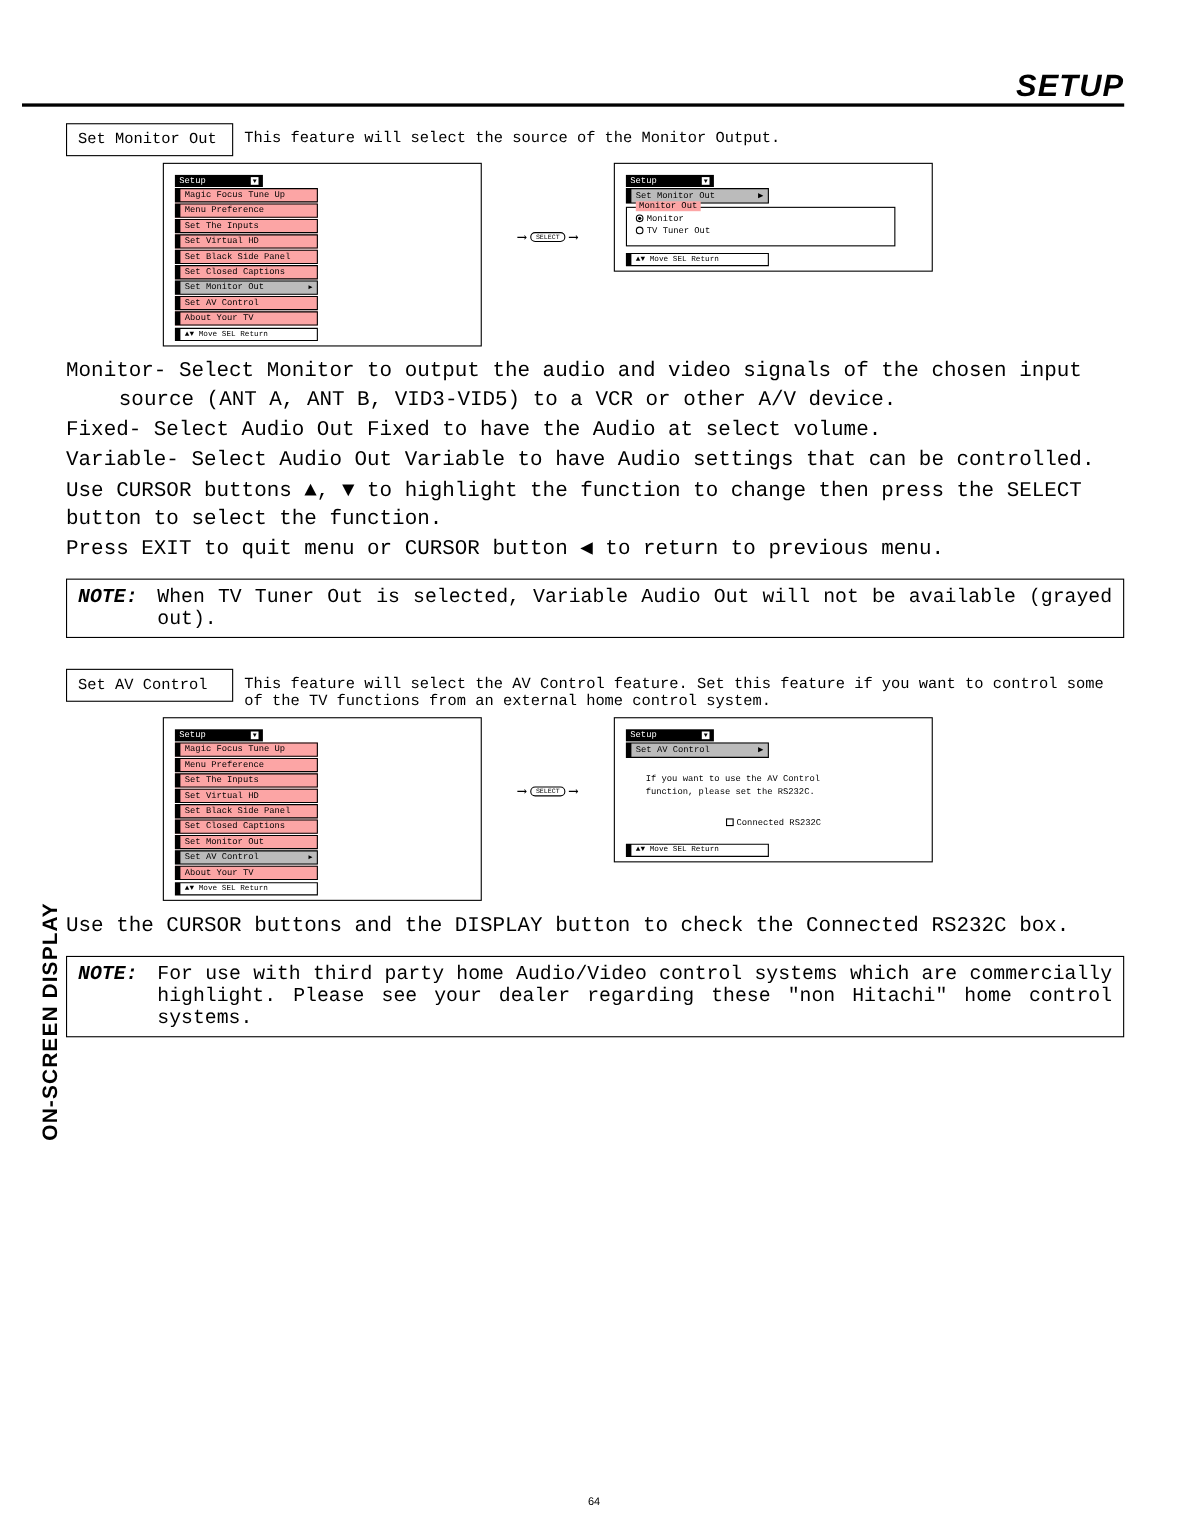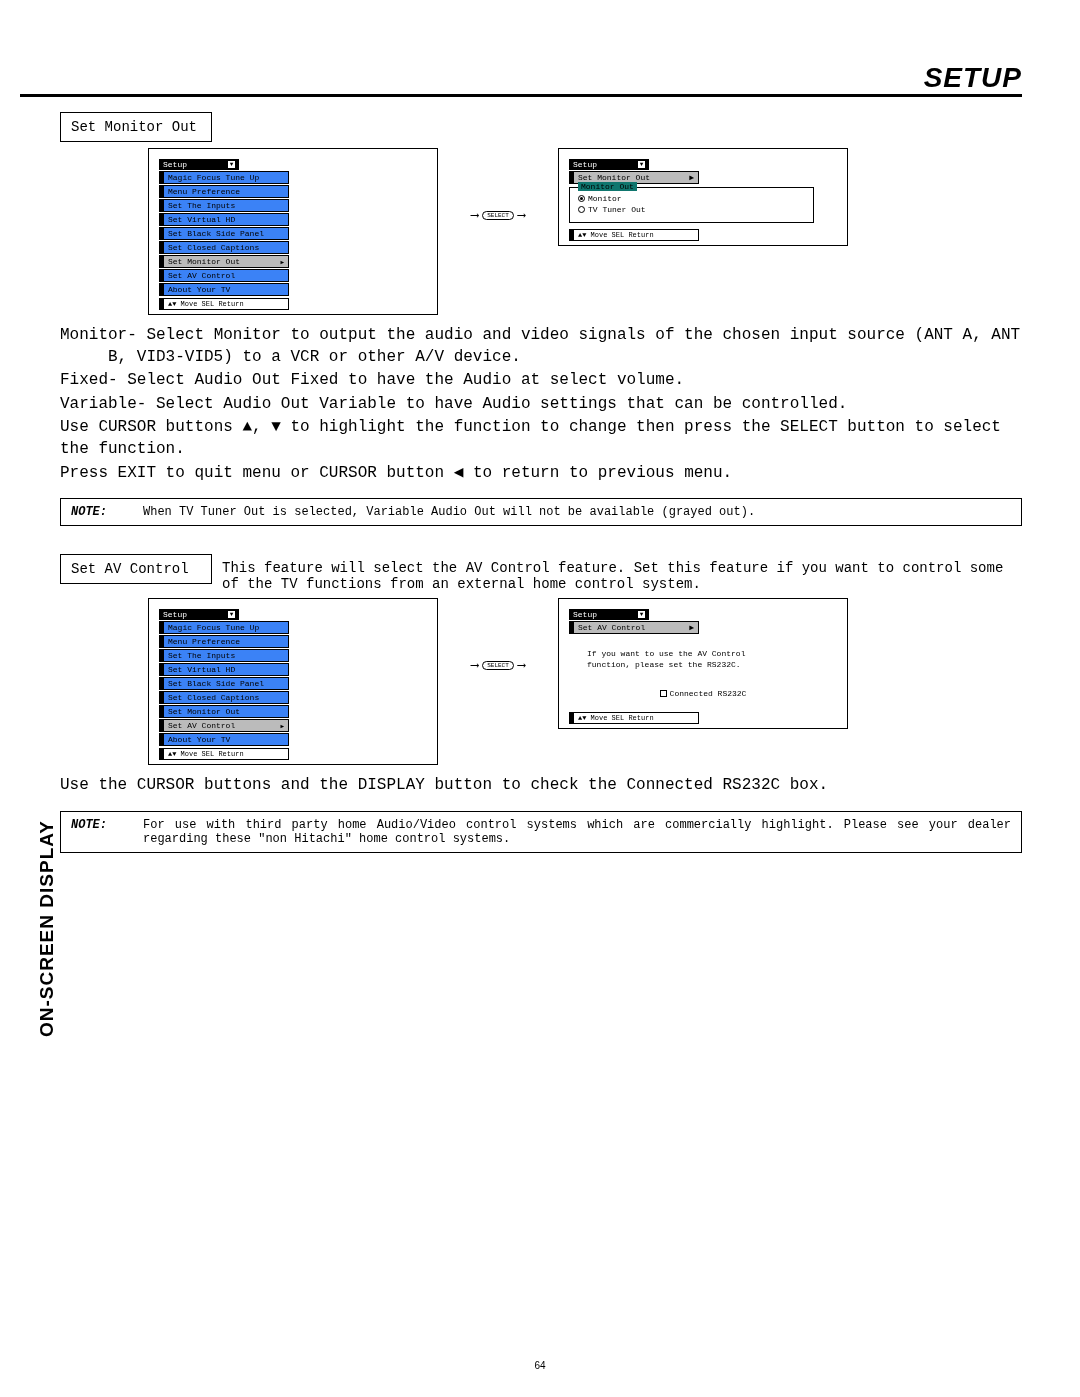--- a/index.html
+++ b/index.html
@@ -99,21 +99,21 @@
     display: flex;
     align-items: center;
     justify-content: center;
     font-size: 6px;
   }
   .osd-item {
     border: 1px solid #000;
     padding: 1px 4px;
     margin-bottom: 1px;
     width: 130px;
-    background: #3b82f6;
+    background: #fca5a5;
     display:flex;
     justify-content:space-between;
     align-items:center;
   }
   .osd-item.block { border-left: 5px solid #000; }
   .osd-item.sel { background: #bbb; border-left: 5px solid #000;}
   .osd-item .arr { font-size:6px; }
   .osd-footer {
     margin-top: 2px;
     border: 1px solid #000;
@@ -127,21 +127,21 @@
     margin-top: 3px;
     padding: 4px 6px 6px 6px;
     width: 245px;
     position: relative;
     font-size: 8px;
   }
   .group-label {
     position: absolute;
     top: -6px;
     left: 8px;
-    background: #0f766e;
+    background: #fca5a5;
     padding: 0 3px;
     font-size: 8px;
   }
   .radio-line { font-size: 8px; margin: 2px 0 2px 2px; }
   .radio-line .r { display:inline-block; width:7px;height:7px;border:1px solid #000;border-radius:50%;margin-right:3px;vertical-align:middle;position:relative;}
   .radio-line .r.filled::after{content:"";position:absolute;top:1px;left:1px;width:3px;height:3px;background:#000;border-radius:50%;}
   .check-line { font-size:8px; text-align:center; margin-top:18px;}
   .check-line .c { display:inline-block;width:7px;height:7px;border:1px solid #000;margin-right:3px;vertical-align:middle;}
   .connector {
     display: flex;
@@ -155,30 +155,30 @@
   .select-btn {
     display: inline-block;
     border: 1px solid #000;
     border-radius: 7px;
     padding: 1px 4px 0px 4px;
     font-size: 6px;
     margin: 0 4px;
     line-height:1;
   }
   .body-text {
-    font-size: 16px;
+    font-size: 19px;
     line-height: 1.35;
     margin-top: 10px;
   }
   .body-text p { margin-bottom: 2px; }
   .hang { padding-left: 48px; text-indent: -48px; }
   .note-box {
     border: 1px solid #000;
     padding: 6px 10px;
-    font-size: 12px;
+    font-size: 18px;
     margin-top: 14px;
     display: flex;
   }
   .note-box .nb-label { font-style: italic; font-weight: bold; width: 72px; flex-shrink:0; }
   .note-box .nb-text { flex:1; text-align: justify; }
   .section-gap { height: 28px; }
   .page-num {
     position: absolute;
     bottom: 26px;
     left: 0; right: 0;
@@ -196,20 +196,21 @@
 <body>
 
 <div class="page-title">SETUP</div>
 <div class="title-rule"></div>
 <div class="side-tab">ON-SCREEN DISPLAY</div>
 
 <div class="content">
 
   <div class="feature-row">
     <div class="feature-label">Set Monitor Out</div>
+    <div class="feature-desc">This feature will select the source of the Monitor Output.</div>
   </div>
 
   <div class="diagram-row">
     <div class="osd-box">
       <div class="osd-title-bar">
         <span>Setup</span>
         <span class="arrow-box">▼</span>
       </div>
       <div>
           <div class="osd-item block">

